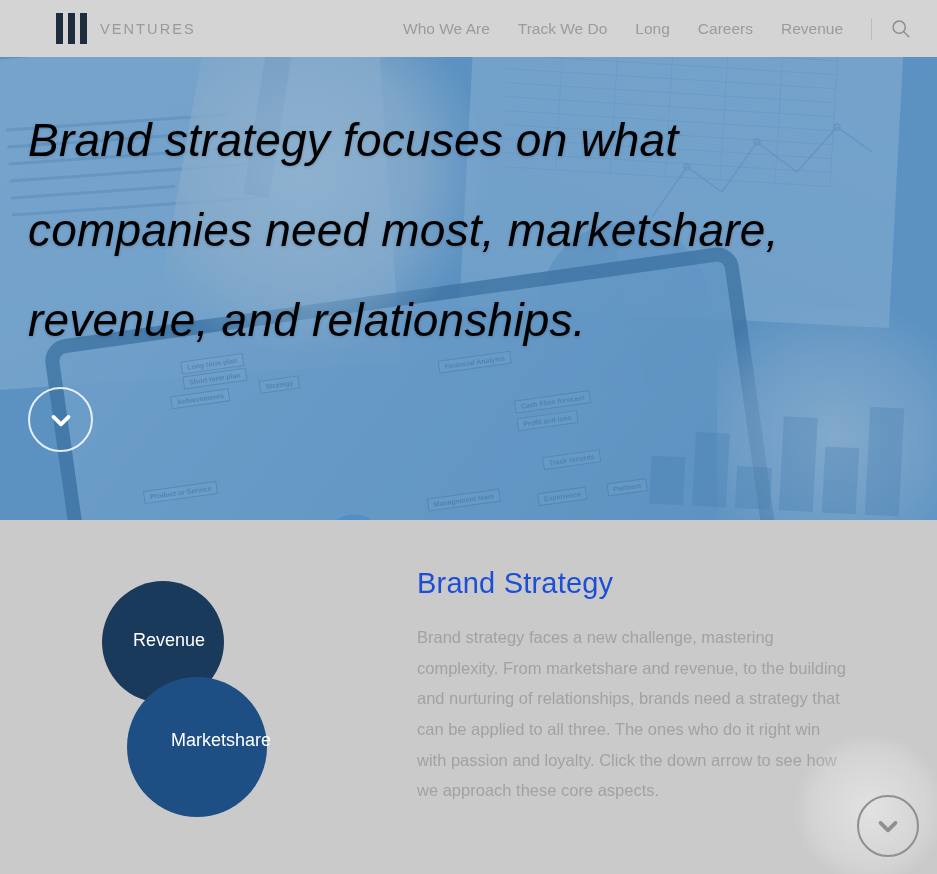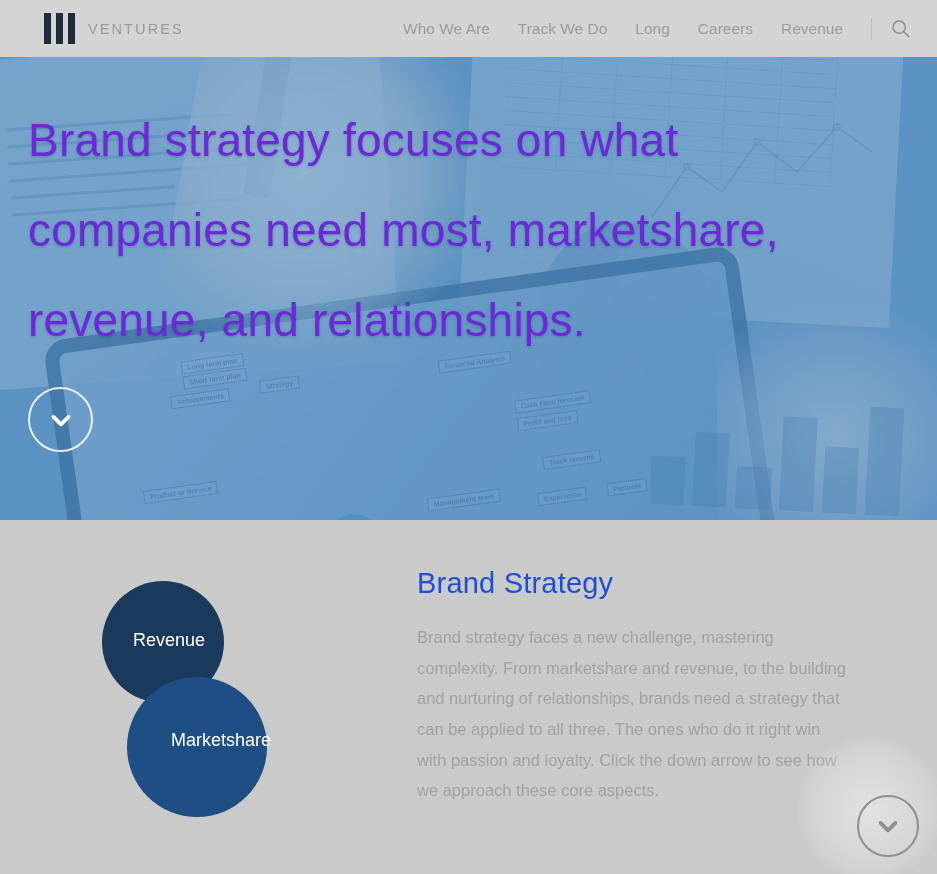--- a/index.html
+++ b/index.html
@@ -27,21 +27,21 @@
     height: 57px;
     background: #d4d4d4;
     display: flex;
     align-items: center;
     z-index: 40;
   }
 
   .brand {
     display: flex;
     align-items: center;
-    margin-left: 16px;
+    margin-left: 28px;
     cursor: pointer;
     padding-left: 28px;
   }
   .brand-mark {
     display: flex;
     align-items: flex-end;
     gap: 5px;
     margin-right: 13px;
   }
   .brand-mark i {
@@ -194,24 +194,25 @@
   .hero-content {
     position: absolute;
     left: 0; top: 0;
     width: 937px; height: 463px;
     padding: 38px 0 0 28px;
   }
   .hero-title {
     font-size: 46px;
     font-weight: 300;
     line-height: 1.96;
-    color: #6d28d9;
+    color: #000000;
     letter-spacing: 0.2px;
     max-width: 870px;
     text-shadow: 0 1px 3px rgba(20,50,85,.25);
+    font-style: italic;
   }
   .hero-scroll {
     margin-top: 22px;
     width: 65px; height: 65px;
     border: 2px solid rgba(255,255,255,.85);
     border-radius: 50%;
     display: flex;
     align-items: center;
     justify-content: center;
     cursor: pointer;

